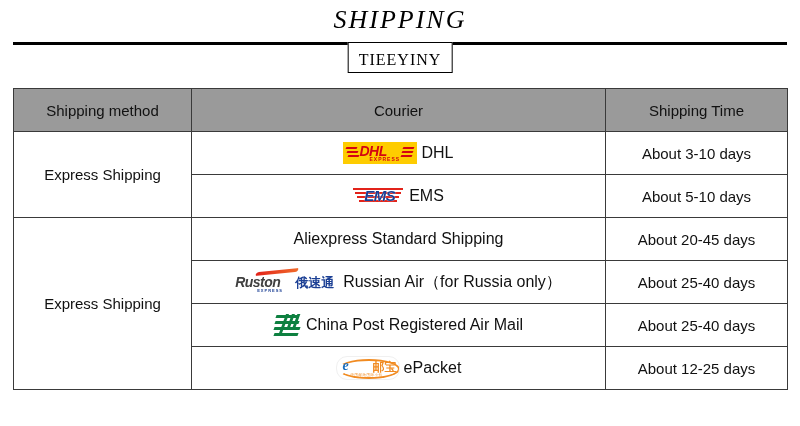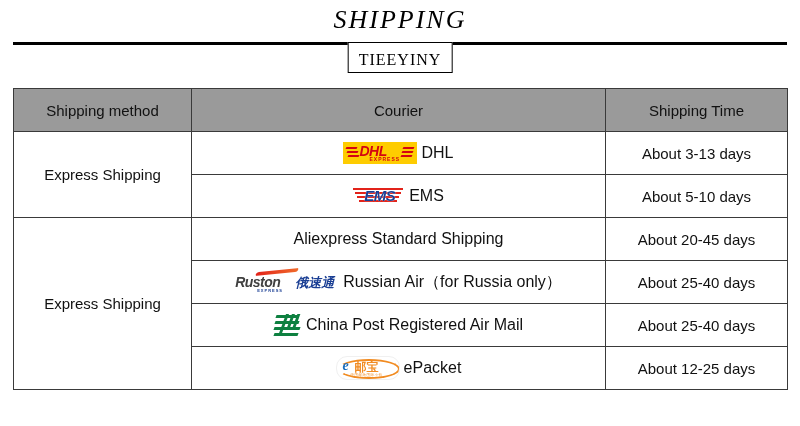--- a/index.html
+++ b/index.html
@@ -207,21 +207,20 @@
     left: 22px; top: 18px;
     font-size: 4px;
     font-weight: bold;
     color: #1b3f94;
     letter-spacing: 1px;
   }
   .logo-ruston .rus-cn {
     position: absolute;
     left: 60px; top: 4px;
     font-family: "DejaVu Sans", sans-serif;
-    font-style: italic;
     font-weight: bold;
     font-size: 13px;
     color: #1b3f94;
   }
 
   
   .logo-post { width: 28px; height: 26px; position: relative; }
   .logo-post .pbar {
     position: absolute;
     height: 3px;
@@ -263,21 +262,21 @@
     position: absolute;
     left: 6px; top: 1px;
     font-family: "Liberation Serif", serif;
     font-style: italic;
     font-weight: bold;
     font-size: 14px;
     color: #1b6fc0;
   }
   .logo-epacket .cn-char {
     position: absolute;
-    left: 18px; top: 2px;
+    left: 36px; top: 2px;
     font-family: "DejaVu Sans", sans-serif;
     font-weight: bold;
     font-size: 12px;
     color: #f18b21;
   }
   .logo-epacket .tiny {
     position: absolute;
     left: 14px; top: 16px;
     font-size: 3.5px;
     color: #f18b21;
@@ -321,21 +320,21 @@
                   <span class="chev l3"></span>
                 <span class="chev r1"></span>
                   <span class="chev r2"></span>
                   <span class="chev r3"></span>
                 <span class="dhl-text">DHL</span>
                 <span class="dhl-sub">EXPRESS</span>
               </span>
               <span class="courier-label">DHL</span>
             </div>
           </td>
-          <td class="time-cell">About 3-13 days</td>
+          <td class="time-cell">About 3-10 days</td>
         </tr>
 
         <tr>
           <td class="courier-cell">
             <div class="courier-inner">
               <span class="logo logo-ems">
                 <span class="bar b1"></span>
                   <span class="bar b2"></span>
                 <span class="bar b3"></span>
                   <span class="bar b4"></span>

